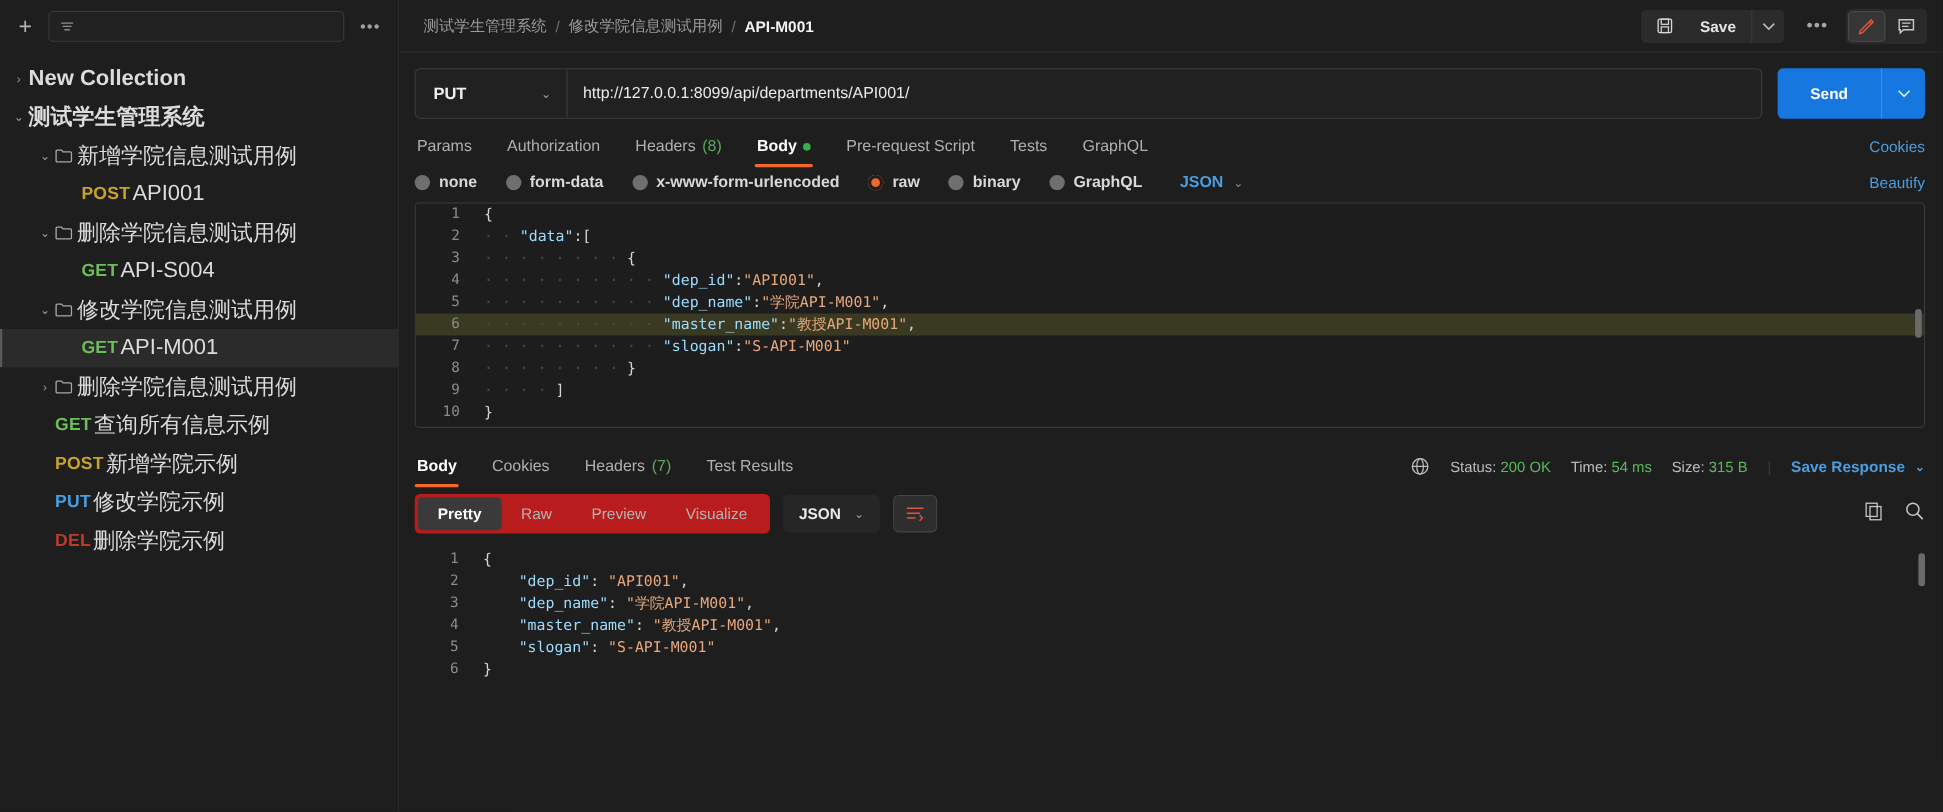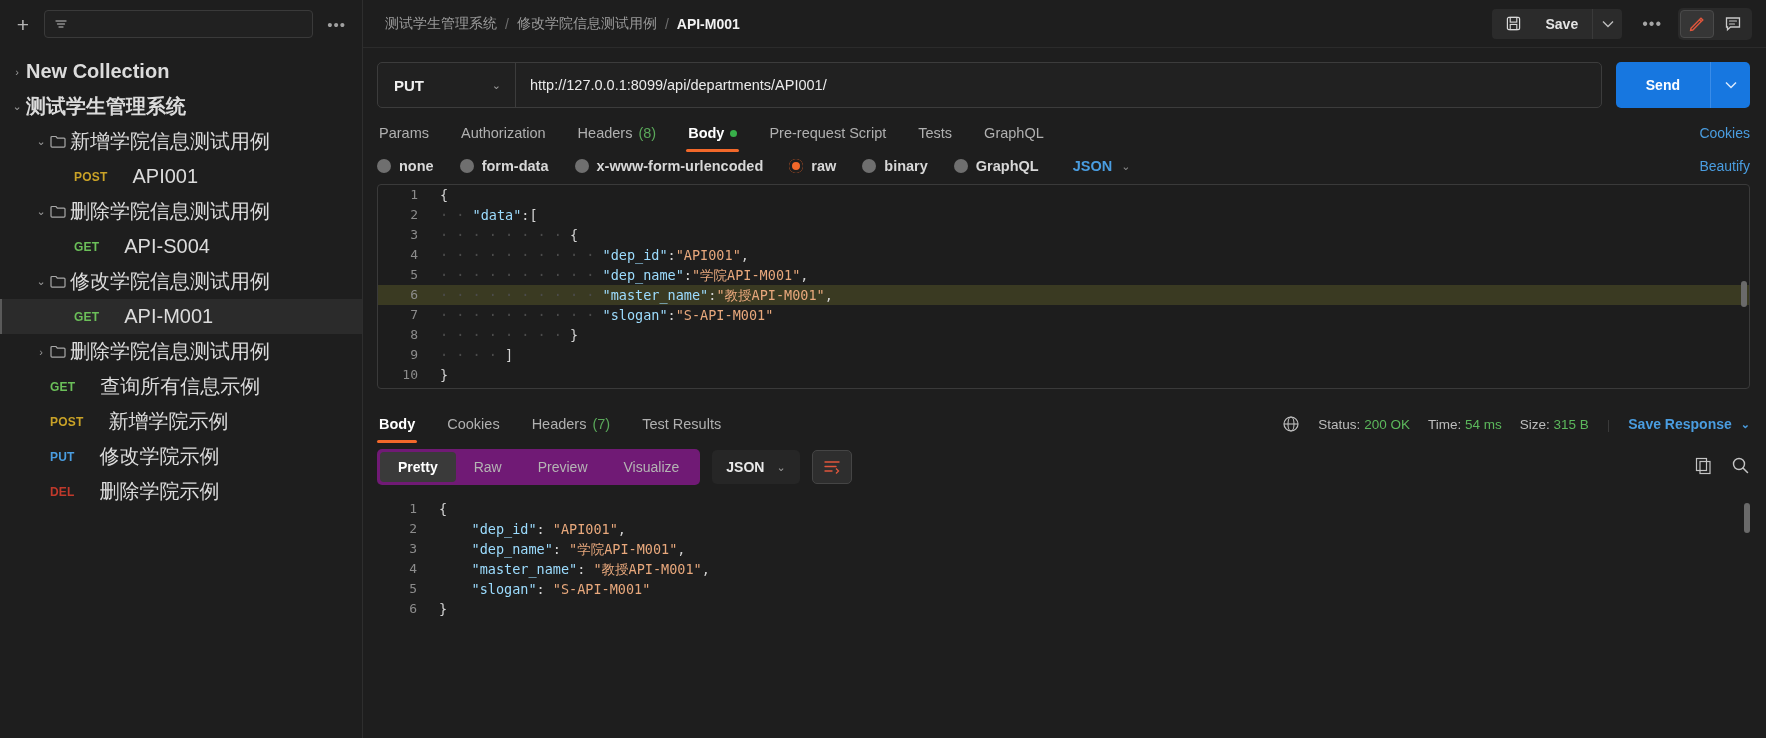--- a/index.html
+++ b/index.html
@@ -40,22 +40,22 @@
     display: flex; align-items: center; height: 35px;
     padding-right: 8px; cursor: pointer; white-space: nowrap;
   }
   .tree-row.selected { background: #2b2b2b; box-shadow: inset 2px 0 0 #5a5a5a; }
   .chev {
     width: 18px; flex: 0 0 18px; color: #9a9a9a; font-size: 11px;
     display: flex; align-items: center; justify-content: center;
   }
   .folder-ico { width: 20px; flex: 0 0 20px; display: flex; align-items: center; color: #a8a8a8; }
   .method {
-    font-size: 12px; font-weight: 700; letter-spacing: .2px;
-    margin-right: 25px; text-align: center;
+    font-size: 16px; font-weight: 700; letter-spacing: .2px;
+    margin-right: 2px; text-align: center;
   }
   .m-get { color: #6bbf59; }
   .m-post { color: #c9a227; }
   .m-put { color: #4a9de0; }
   .m-del { color: #c0392b; }
   .tree-label { color: #dcdcdc; font-size: 20px; }
   .tree-label.bold { font-weight: 700; }
 
   
   .main { flex: 1; display: flex; flex-direction: column; min-width: 0; background: #1e1e1e; }
@@ -161,21 +161,21 @@
   
   .resp-tabs {
     display: flex; align-items: center; padding: 0 16px 0 14px; height: 42px;
     margin-top: 14px;
   }
   .resp-meta { display: flex; align-items: center; gap: 18px; font-size: 13.5px; color: #bdbdbd; }
   .meta-val { color: #5cb85c; }
   .globe { width: 18px; height: 18px; color: #c0c0c0; }
 
   .resp-toolbar { display: flex; align-items: center; padding: 4px 16px 8px 14px; gap: 12px; }
-  .seg { display: flex; background: #701a75; border-radius: 5px; padding: 3px; }
+  .seg { display: flex; background: #b91c1c; border-radius: 5px; padding: 3px; }
   .seg-item {
     padding: 0 18px; height: 30px; display: flex; align-items: center;
     border-radius: 4px; color: #b4b4b4; font-size: 14px; cursor: pointer;
   }
   .seg-item.active { background: #3a3a3a; color: #fff; font-weight: 700; }
   .fmt-sel {
     display: flex; align-items: center; gap: 12px; background: #262626; border-radius: 5px;
     padding: 0 14px; height: 34px; color: #eaeaea; font-size: 14px; font-weight: 700; cursor: pointer;
   }
   .fmt-sel .cv { color: #9a9a9a; font-weight: 400; font-size: 11px; }

